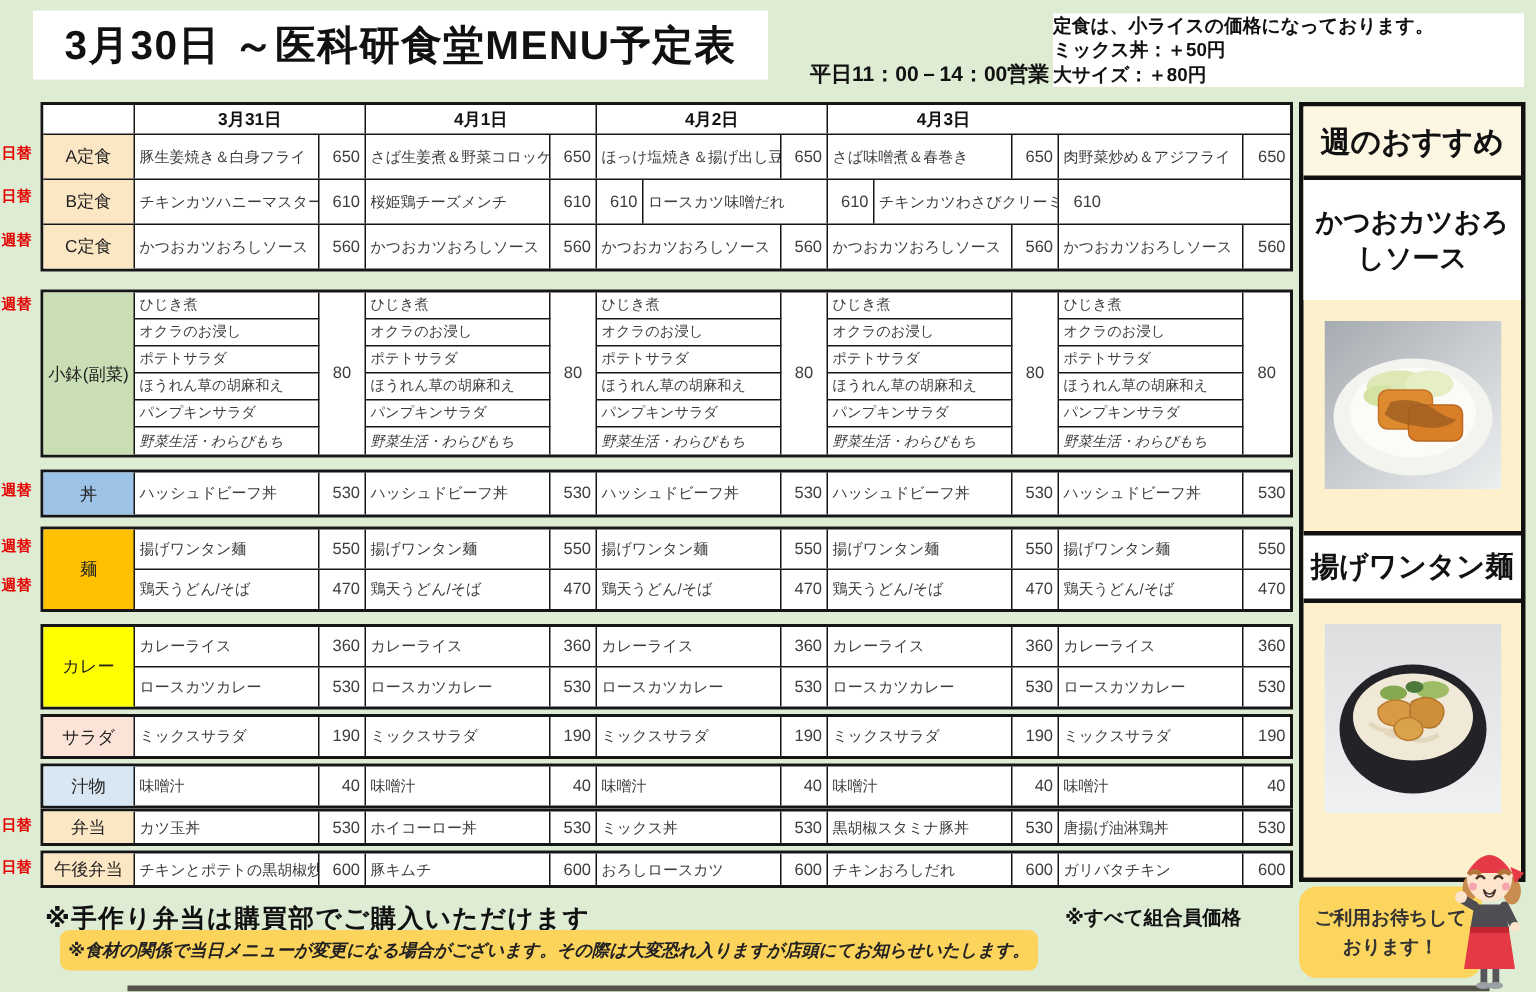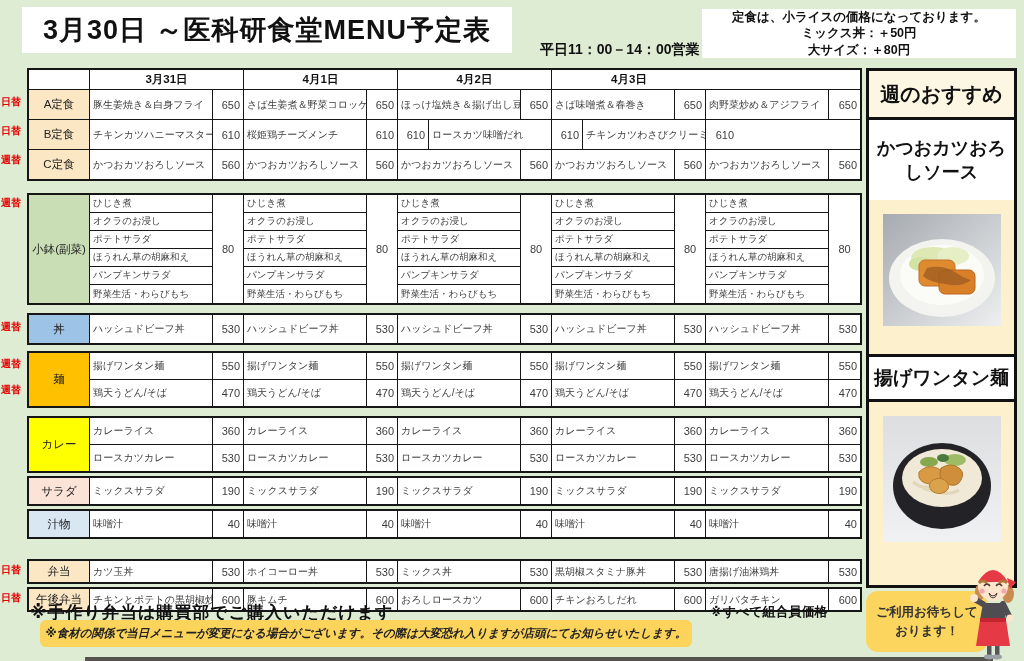--- a/index.html
+++ b/index.html
@@ -8,21 +8,21 @@
     background:#dfecd4;
     font-family:"Liberation Sans","DejaVu Sans",sans-serif;
     color:#111;
   }
   
   .title-box{position:absolute;left:22px;top:7px;width:490px;height:46px;background:#fff;
     display:flex;align-items:center;justify-content:center;}
   .title-box .t{font-size:27px;font-weight:bold;letter-spacing:1px;}
   .hours{position:absolute;left:540px;top:41px;font-size:14px;font-weight:bold;}
   .size-note{position:absolute;left:702px;top:9px;width:314px;height:49px;background:#fff;
-    display:flex;flex-direction:column;align-items:center;justify-content:center;
+    display:flex;flex-direction:column;align-items:flex-start;justify-content:center;
     font-size:12.5px;font-weight:bold;line-height:1.3;}
   
   #menu-table{position:absolute;left:0;top:68px;width:862px;}
   .block{display:flex;}
   .freq-col{width:27px;flex:none;display:flex;flex-direction:column;}
   .freq{color:#e50000;font-weight:bold;font-size:10px;display:flex;align-items:center;padding-left:1px;box-sizing:border-box;}
   .freq.freq-top{height:19px;}
   .btable{border:2px solid #161616;background:#fff;display:flex;flex-direction:column;flex:none;}
   .btable>*+*{border-top:1px solid #161616;}
   .trow{display:flex;}
@@ -40,26 +40,26 @@
     padding-right:3px;font-size:11px;color:#3d3d3d;box-sizing:border-box;}
   .trow .price-cell:last-child{border-right:none;}
   .trow-group{display:flex;}
   .glab{align-self:stretch;}
   .gright{display:flex;flex-direction:column;}
   .gright>.trow+.trow{border-top:1px solid #161616;}
   .gright .trow .price-cell:last-child{border-right:none;}
   .stack-col{width:123px;flex:none;display:flex;flex-direction:column;box-sizing:border-box;}
   .stack-cell{height:18px;border-bottom:1px solid #161616;border-right:1px solid #161616;display:flex;align-items:center;
     padding:4px 3px;font-size:9.5px;color:#3d3d3d;white-space:nowrap;overflow:hidden;box-sizing:border-box;}
-  .stack-col .stack-cell:last-child{border-bottom:none;}
+  .stack-col .stack-cell:last-child{border-bottom:none;font-style:italic;}
   .trow-group>.price-cell{align-self:stretch;justify-content:center;padding-right:0;}
   .trow-group>.price-cell:last-child{border-right:none;}
   .b-teishoku{margin-bottom:12px;} .b-kobachi{margin-bottom:8px;} .b-don{margin-bottom:6px;}
   .b-men{margin-bottom:8px;} .b-curry{margin-bottom:3px;} .b-salad{margin-bottom:3px;}
-  .b-soup{margin-bottom:20px;} .b-bento{margin-bottom:3px;}
+  .b-soup{margin-bottom:0;} .b-bento{margin-bottom:3px;}
   
   .handmade{position:absolute;left:30px;top:601px;font-size:17px;font-weight:bold;letter-spacing:1px;}
   .union{position:absolute;left:710px;top:603px;font-size:13px;font-weight:bold;}
   .warn-bar{position:absolute;left:40px;top:620px;width:652px;height:27px;background:#fcd35b;border-radius:6px;
     display:flex;align-items:center;justify-content:center;font-size:11.5px;font-weight:bold;font-style:italic;color:#222;}
   .bottom-strip{position:absolute;left:85px;top:657px;width:908px;height:4px;background:#54534c;}
   
   .sidebar{position:absolute;left:866px;top:68px;width:151px;height:520px;background:#fdf0cd;
     border:3px solid #111;box-sizing:border-box;display:flex;flex-direction:column;}
   .side-h1{height:46px;flex:none;border-bottom:3px solid #111;display:flex;align-items:center;justify-content:center;

